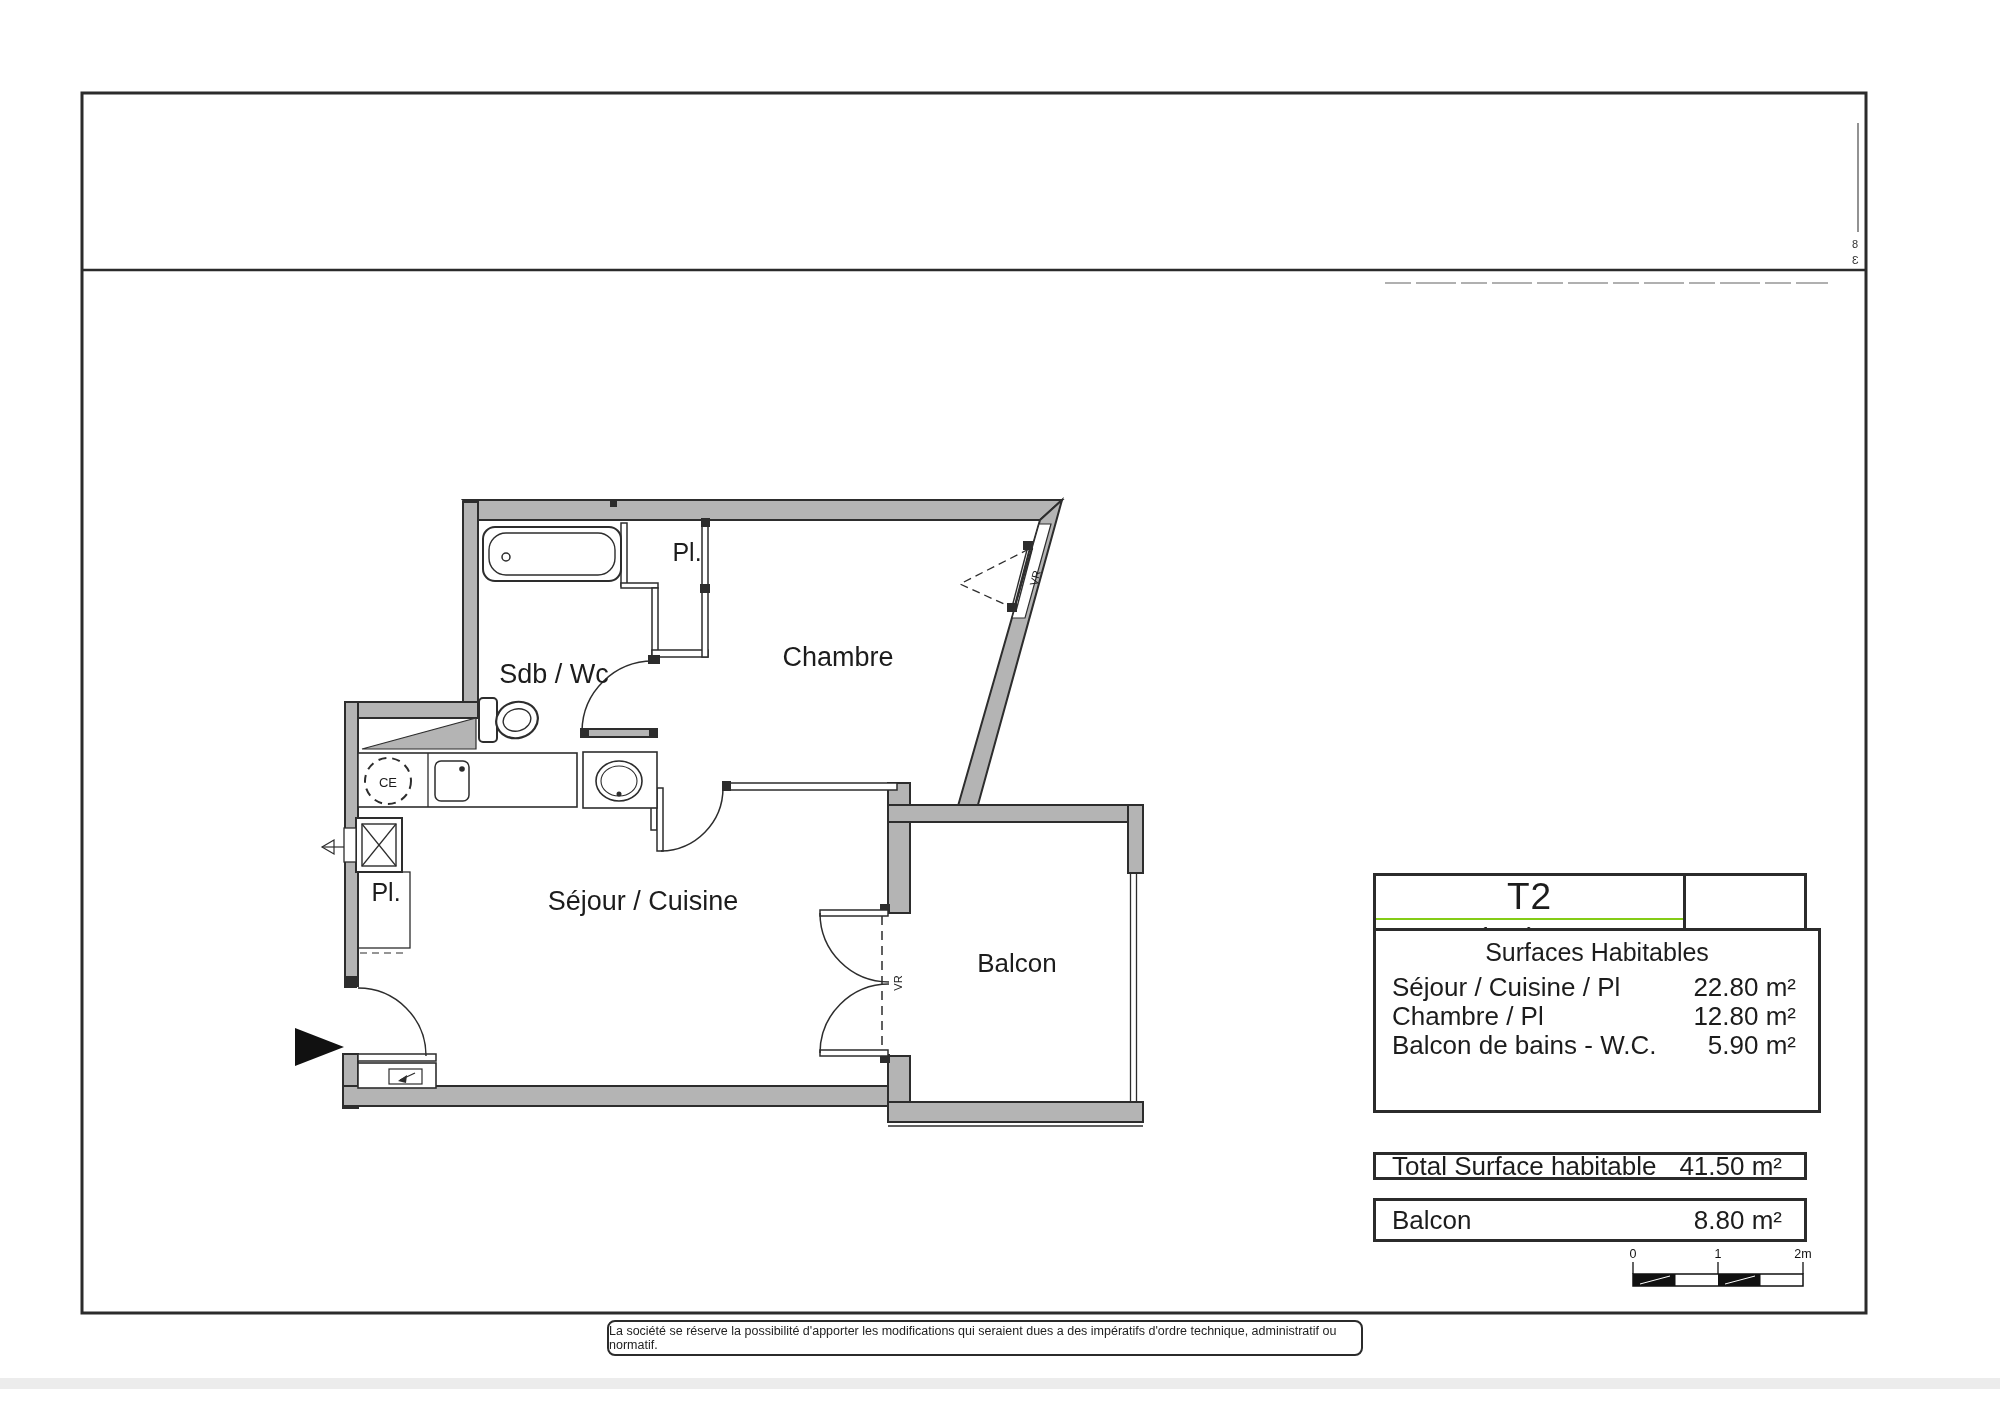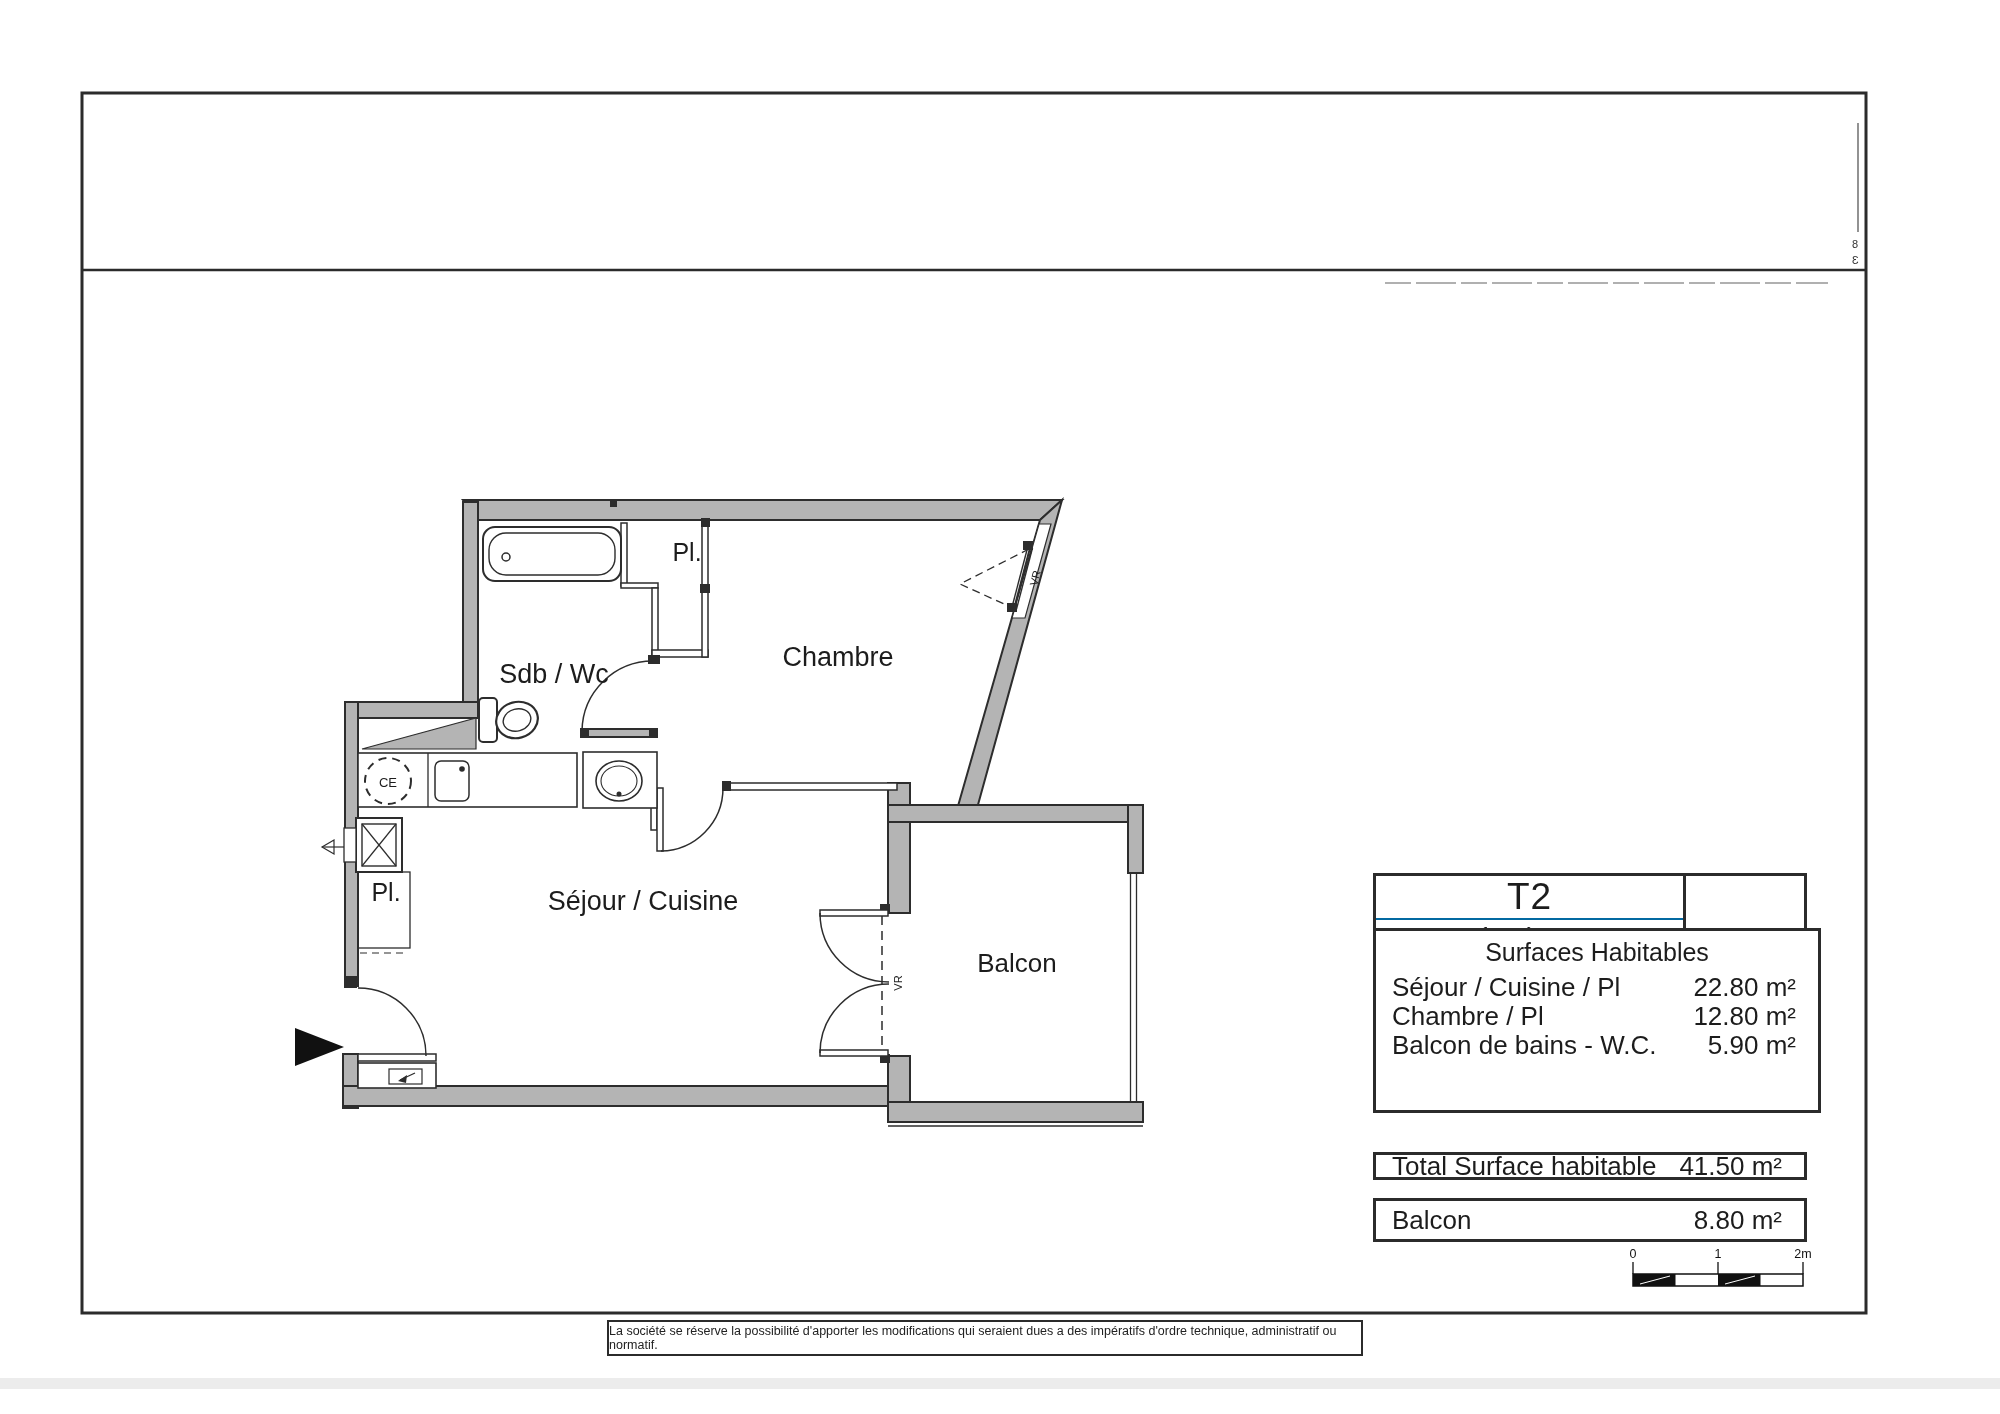--- a/index.html
+++ b/index.html
@@ -4,35 +4,35 @@
 <style>
   html,body{margin:0;padding:0;background:#ffffff;}
   body{font-family:"Liberation Sans", sans-serif;color:#1c1c1c;}
   #page{position:relative;width:2000px;height:1414px;background:#ffffff;overflow:hidden;}
   #plan-svg{position:absolute;left:0;top:0;}
   .box{position:absolute;border:3px solid #2b2b2b;background:#fff;box-sizing:border-box;}
   
   #t2box{left:1373px;top:873px;width:434px;height:82px;display:flex;}
   #t2box .leftcell{width:307px;border-right:3px solid #2b2b2b;display:flex;flex-direction:column;}
   #t2box .typerow{height:44px;display:flex;align-items:center;justify-content:center;
-      font-size:37px;letter-spacing:1px;border-bottom:2px solid #0369a1;box-sizing:border-box;}
+      font-size:37px;letter-spacing:1px;border-bottom:2px solid #84cc16;box-sizing:border-box;}
   #t2box .floorrow{flex:1;display:flex;align-items:center;justify-content:center;font-size:24px;}
   #t2box .rightcell{flex:1;}
   
   #surfbox{left:1373px;top:928px;width:448px;height:185px;}
   #surfbox .title{text-align:center;font-size:25px;padding-top:7px;}
   #surfbox .rows{margin-top:6px;}
   .srow{display:flex;justify-content:space-between;align-items:center;
         padding:0 22px 0 16px;font-size:26px;line-height:29px;}
   #totalbox{left:1373px;top:1152px;width:434px;height:28px;display:flex;align-items:center;}
   #balcbox{left:1373px;top:1198px;width:434px;height:44px;display:flex;align-items:center;}
   #totalbox .srow,#balcbox .srow{width:100%;padding:0 22px 0 16px;}
   
   #disclaimer{left:607px;top:1320px;width:756px;height:36px;border-width:2px;
-      display:flex;align-items:center;justify-content:center;font-size:12.5px;color:#222;}
+      display:flex;align-items:center;justify-content:center;font-size:12.5px;color:#222;border-radius:8px;}
   #bottomstrip{position:absolute;left:0;top:1378px;width:2000px;height:11px;background:#ececec;}
 </style>
 </head>
 <body>
 
 <div id="page">
 
 <svg id="plan-svg" width="2000" height="1414" viewBox="0 0 2000 1414">
 
   <g>

